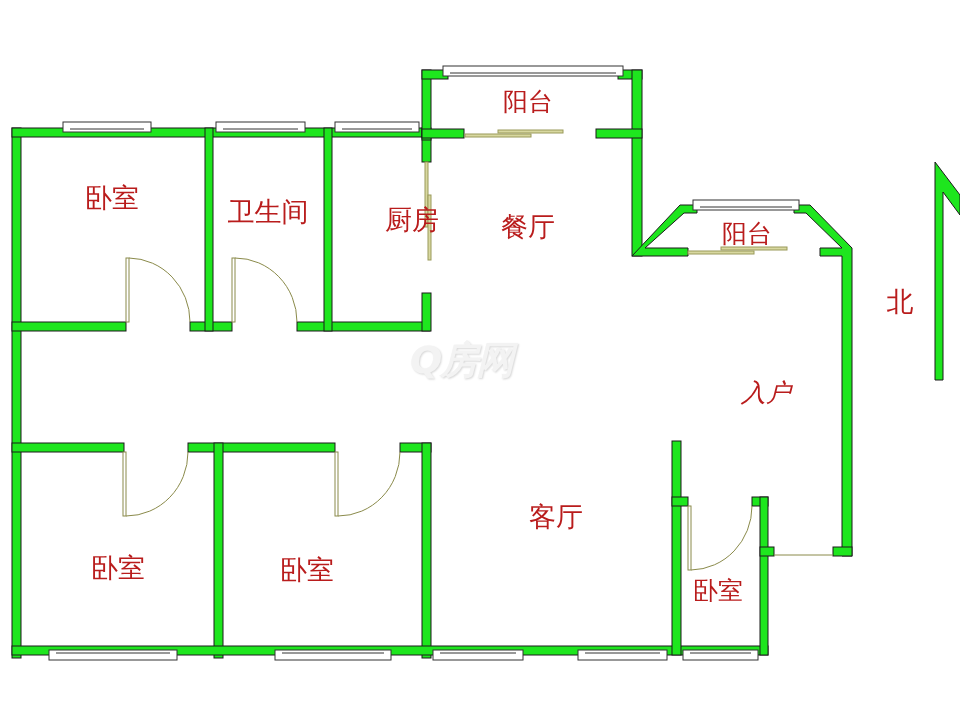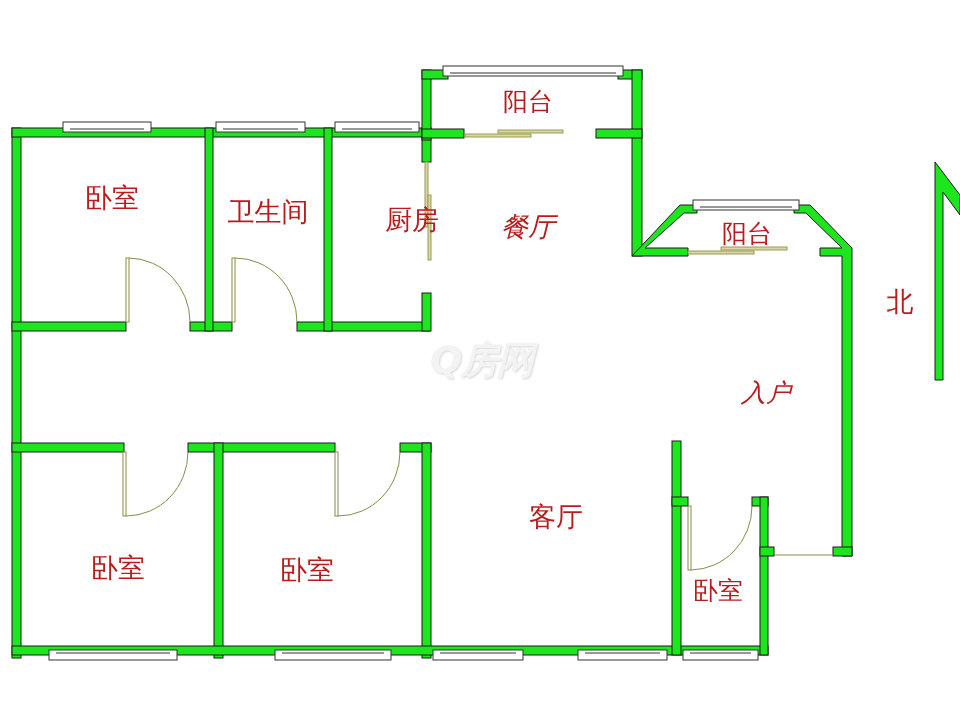--- a/index.html
+++ b/index.html
@@ -6,21 +6,21 @@
   body { width:960px; height:720px; overflow:hidden; position:relative; font-family:"DejaVu Sans","Liberation Sans",sans-serif; }
   #plan { position:absolute; left:0; top:0; width:960px; height:720px; }
   .wall { fill:#1ee61e; stroke:#1a1a1a; stroke-width:1; }
   .win-frame { fill:#ffffff; stroke:#333; stroke-width:1; }
   .win-line { stroke:#333; stroke-width:1; }
   .door { fill:none; stroke:#8a8a4a; stroke-width:1; }
   .door-leaf { fill:#ffffff; stroke:#8a8a4a; stroke-width:1; }
   .slide { fill:#d8d8a0; stroke:#9a9a5a; stroke-width:1; }
   .label { position:absolute; color:#b91c1c; font-size:27px; white-space:nowrap; transform:translate(-50%,-50%); font-family:"DejaVu Sans","Liberation Sans",sans-serif; }
   .label.small { font-size:25px; }
-  .watermark { position:absolute; left:410px; top:335px; font-size:38px; font-style:italic; font-weight:bold; color:#f3f3f3; text-shadow:1px 1px 2px #d8d8d8; letter-spacing:-2px;margin-left:20px; }
+  .watermark { position:absolute; left:410px; top:335px; font-size:38px; font-style:italic; font-weight:bold; color:#f3f3f3; text-shadow:1px 1px 2px #d8d8d8; letter-spacing:-2px; }
 </style>
 </head>
 <body>
 
 <svg id="plan" viewBox="0 0 960 720" xmlns="http://www.w3.org/2000/svg">
 
   <g>
 
     <rect class="wall" x="12" y="128" width="9" height="530"></rect>
 
@@ -112,20 +112,20 @@
     <polygon class="wall" points="935,162 960,195 960,215 943,192 943,380 935,380"></polygon>
   </g>
 </svg>
 
 <div class="watermark">Q房网</div>
 
 <div class="label" style="left:112px;top:198px;">卧室</div>
 <div class="label" style="left:268px;top:212px;">卫生间</div>
 <div class="label" style="left:378px;top:220px;margin-left:34px;">厨房</div>
 <div class="label small" style="left:528px;top:101px;">阳台</div>
-<div class="label" style="left:528px;top:227px;font-style:italic;">餐厅</div>
+<div class="label" style="left:528px;top:227px;">餐厅</div>
 <div class="label small" style="left:747px;top:233px;">阳台</div>
 <div class="label small" style="left:766px;top:392px;font-style:italic;">入户</div>
 <div class="label" style="left:556px;top:517px;">客厅</div>
 <div class="label" style="left:118px;top:568px;">卧室</div>
 <div class="label" style="left:307px;top:570px;">卧室</div>
 <div class="label small" style="left:718px;top:590px;">卧室</div>
 <div class="label" style="left:900px;top:302px;">北</div>
 
 </body></html>

